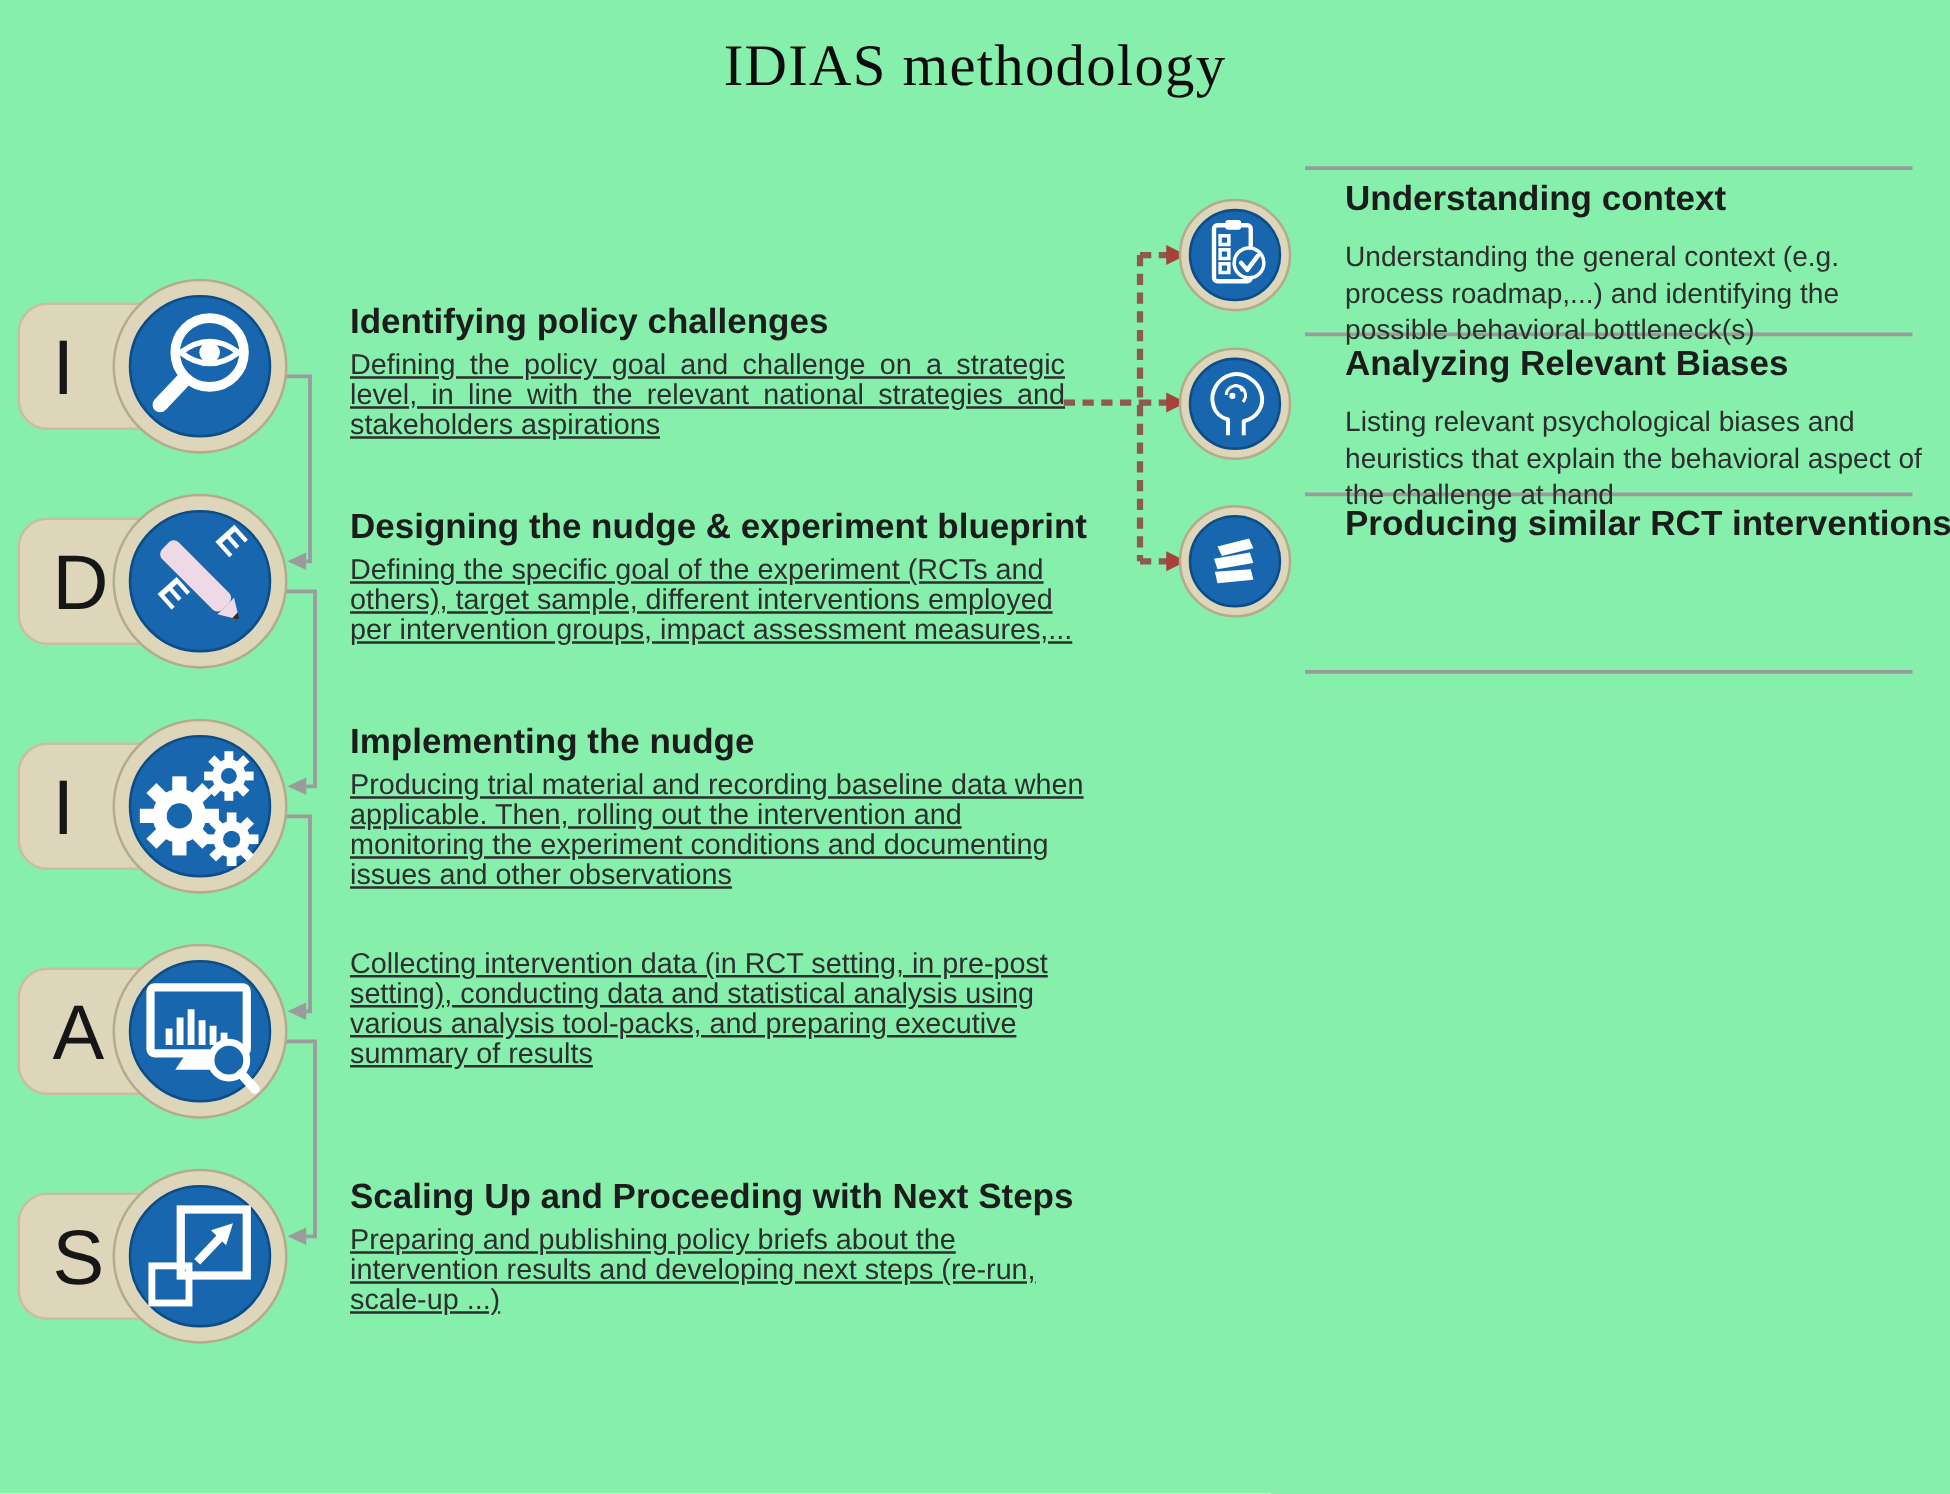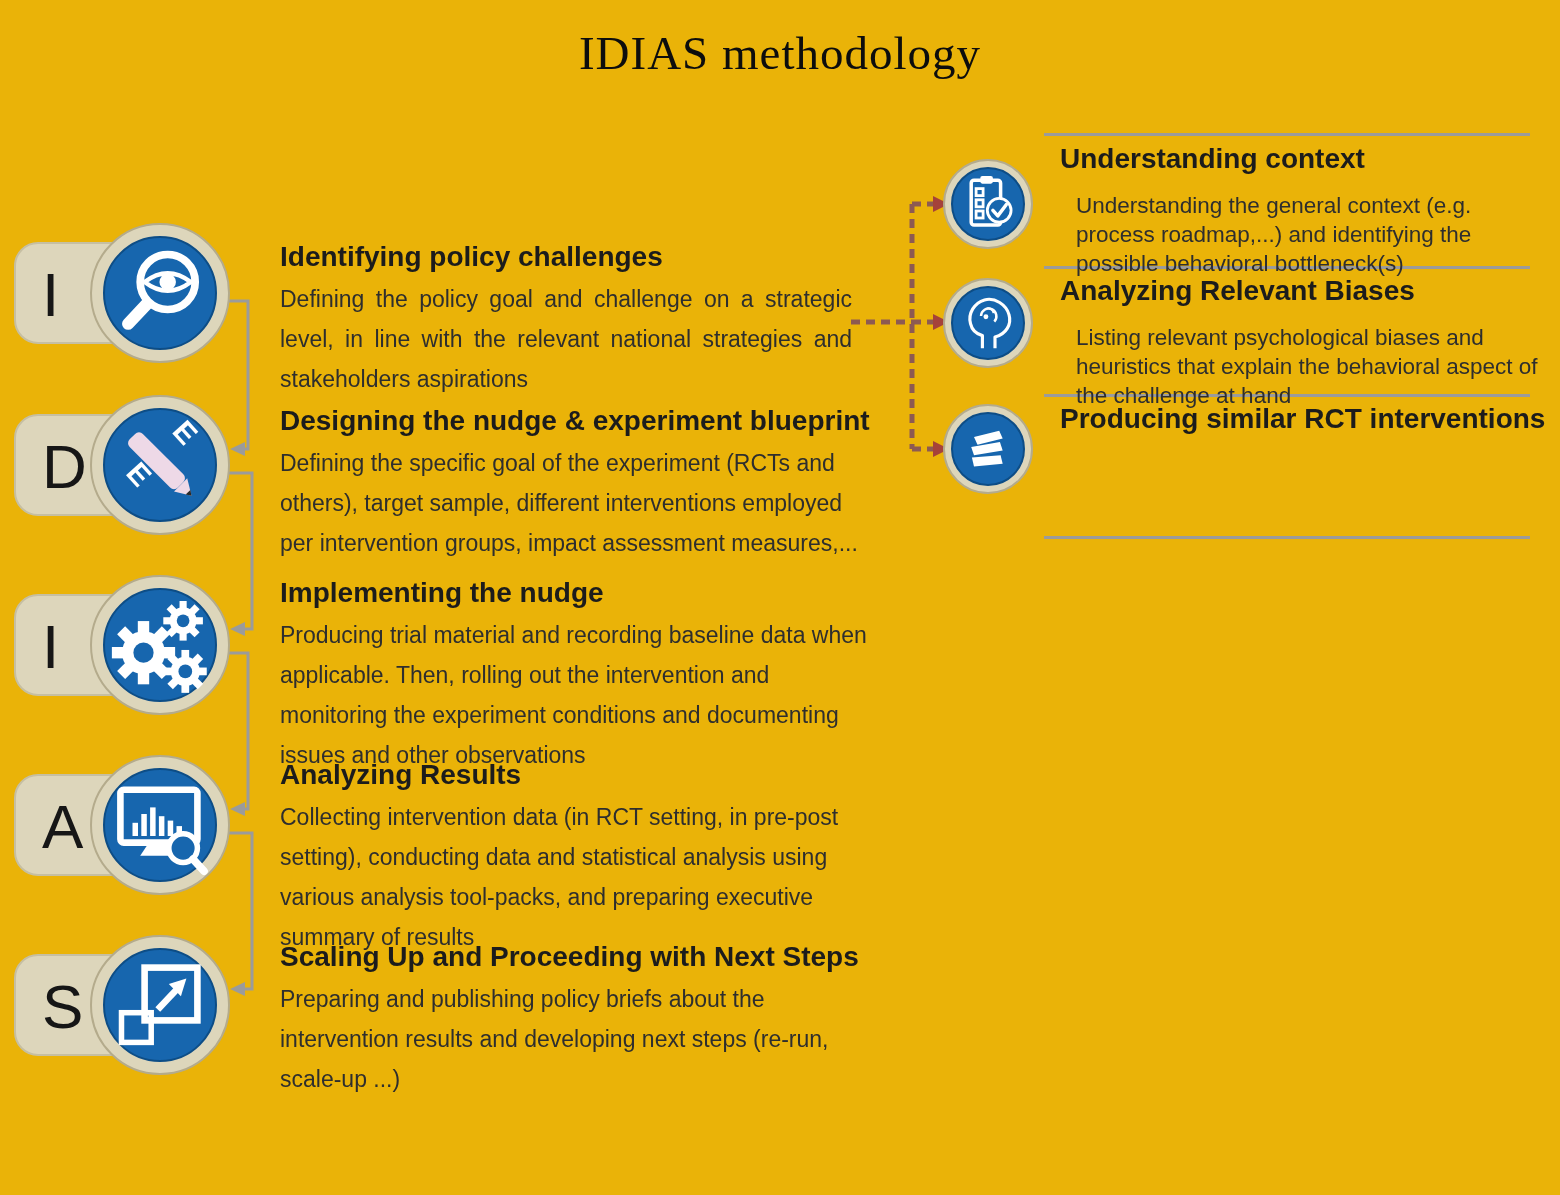--- a/index.html
+++ b/index.html
@@ -1,45 +1,45 @@
 <!DOCTYPE html>
 <html><head>
 <meta charset="utf-8">
 <style>
   html,body{margin:0;padding:0;background:#fff;}
-  #stage{position:relative;width:1560px;height:1195px;background:#eab308;overflow:hidden;
+  #stage{position:relative;width:1560px;height:1195px;background:#86efac;overflow:hidden;
          font-family:"Liberation Sans",sans-serif;}
   #page-title{position:absolute;top:26px;left:0;width:100%;text-align:center;
     font-family:"Liberation Serif",serif;font-size:47px;color:#0d0d0d;letter-spacing:1px;}
   svg.overlay{position:absolute;left:0;top:0;pointer-events:none;}
   
   .step{position:absolute;left:14px;width:226px;height:140px;}
   .tab{position:absolute;left:0;top:19px;width:160px;height:102px;background:#ddd6bb;
        border:2px solid #c6bfa2;border-radius:24px;box-sizing:border-box;}
   .letter{position:absolute;left:26px;top:15px;font-size:62px;color:#161616;
           font-family:"Liberation Sans",sans-serif;}
   .badge{position:absolute;left:76px;top:0;width:140px;height:140px;border-radius:50%;
          background:#ddd6bb;border:2px solid #b4ab8c;box-sizing:border-box;}
   .badge-inner{position:absolute;left:11px;top:11px;width:114px;height:114px;border-radius:50%;
          background:#1766ae;border:2px solid #0d4d86;box-sizing:border-box;}
   .badge-inner svg{position:absolute;left:0;top:0;width:110px;height:110px;}
   
   .block{position:absolute;color:#2e2e2e;}
   .block h2{margin:0 0 6px 0;font-size:28px;line-height:33px;color:#1c1c1c;white-space:nowrap;}
-  .block p{margin:0;font-size:23px;line-height:40px;}
+  .block p{margin:0;font-size:23px;line-height:24px;text-decoration:underline;}
   .justify p{text-align:justify;}
   
   .sep{position:absolute;left:1044px;width:486px;height:3px;background:#9b9b9b;}
   .ritem-badge{position:absolute;width:90px;height:90px;border-radius:50%;
        background:#ddd6bb;border:2px solid #b4ab8c;box-sizing:border-box;}
   .ritem-badge .rb-inner{position:absolute;left:6px;top:6px;width:74px;height:74px;border-radius:50%;
        background:#1766ae;border:2px solid #0d4d86;box-sizing:border-box;}
   .rb-inner svg{position:absolute;left:0;top:0;width:70px;height:70px;}
   .rtext{position:absolute;left:1060px;width:494px;color:#2e2e2e;}
-  .rtext h2{margin:0 0 4px 0;font-size:28px;line-height:33px;color:#1c1c1c;white-space:nowrap;}
+  .rtext h2{margin:0 0 4px 16px;font-size:28px;line-height:33px;color:#1c1c1c;white-space:nowrap;}
   .rtext p{margin:16px;font-size:22.5px;line-height:29px;}
 </style>
 </head>
 <body>
 
 <div id="stage">
 
   <div id="page-title">IDIAS methodology</div>
 
   <svg class="overlay" width="1560" height="1195" viewBox="0 0 1560 1195">
@@ -209,21 +209,20 @@
     <h2>Implementing the nudge</h2>
     <p>Producing trial material and recording baseline data when applicable. Then, rolling out the intervention and monitoring the experiment conditions and documenting issues and other observations</p>
   </div>
 
   <div class="block" style="left:280px;top:404px;width:600px">
     <h2>Designing the nudge &amp; experiment blueprint</h2>
     <p>Defining the specific goal of the experiment (RCTs and others), target sample, different interventions employed per intervention groups, impact assessment measures,...</p>
   </div>
 
   <div class="block" style="left:280px;top:758px;width:600px">
-    <h2>Analyzing Results</h2>
     <p>Collecting intervention data (in RCT setting, in pre-post setting), conducting data and statistical analysis using various analysis tool-packs, and preparing executive summary of results</p>
   </div>
 
   <div class="block" style="left:280px;top:940px;width:590px">
     <h2>Scaling Up and Proceeding with Next Steps</h2>
     <p>Preparing and publishing policy briefs about the intervention results and developing next steps (re-run, scale-up ...)</p>
   </div>
 
   <div class="sep" style="top:133px"></div>
   <div class="sep" style="top:266px"></div>

